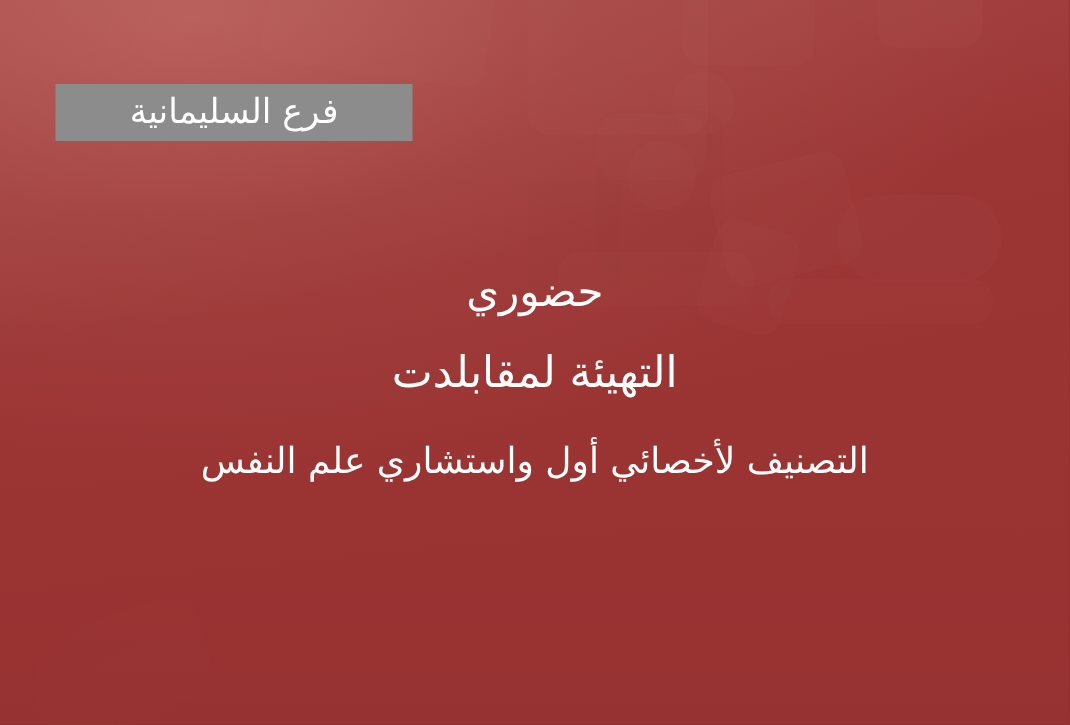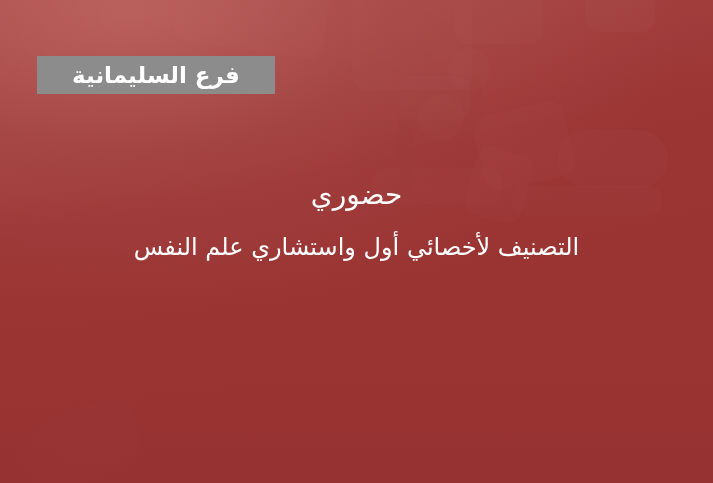--- a/index.html
+++ b/index.html
@@ -65,21 +65,21 @@
   .tag {
     position: absolute;
     top: 0;
     height: 38px;
     display: flex;
     align-items: center;
     justify-content: center;
     background: #8c8c8c;
     color: #ffffff;
     font-size: 23px;
-    font-weight: 700;
+    font-weight: 400;
     line-height: 1;
     letter-spacing: 0px;
     white-space: nowrap;
     padding: 0 12px;
     direction: rtl;
   }
 
   .tag-branch { left: 37px; width: 238px; }
   .tag-mode   { left: 550px; width: 120px; }
 
@@ -142,16 +142,17 @@
   </div>
 
   <div class="bg-wash"></div>
 
   <div class="tag-row">
     <div class="tag tag-branch">فرع السليمانية</div>
   </div>
 
   <div class="headline">
     <span class="line line-1">حضوري</span>
+    <span class="line line-2">التهيئة لمقابلدت</span>
     <span class="line line-3">التصنيف لأخصائي أول واستشاري علم النفس</span>
   </div>
 
 </div>
 
 </body></html>

